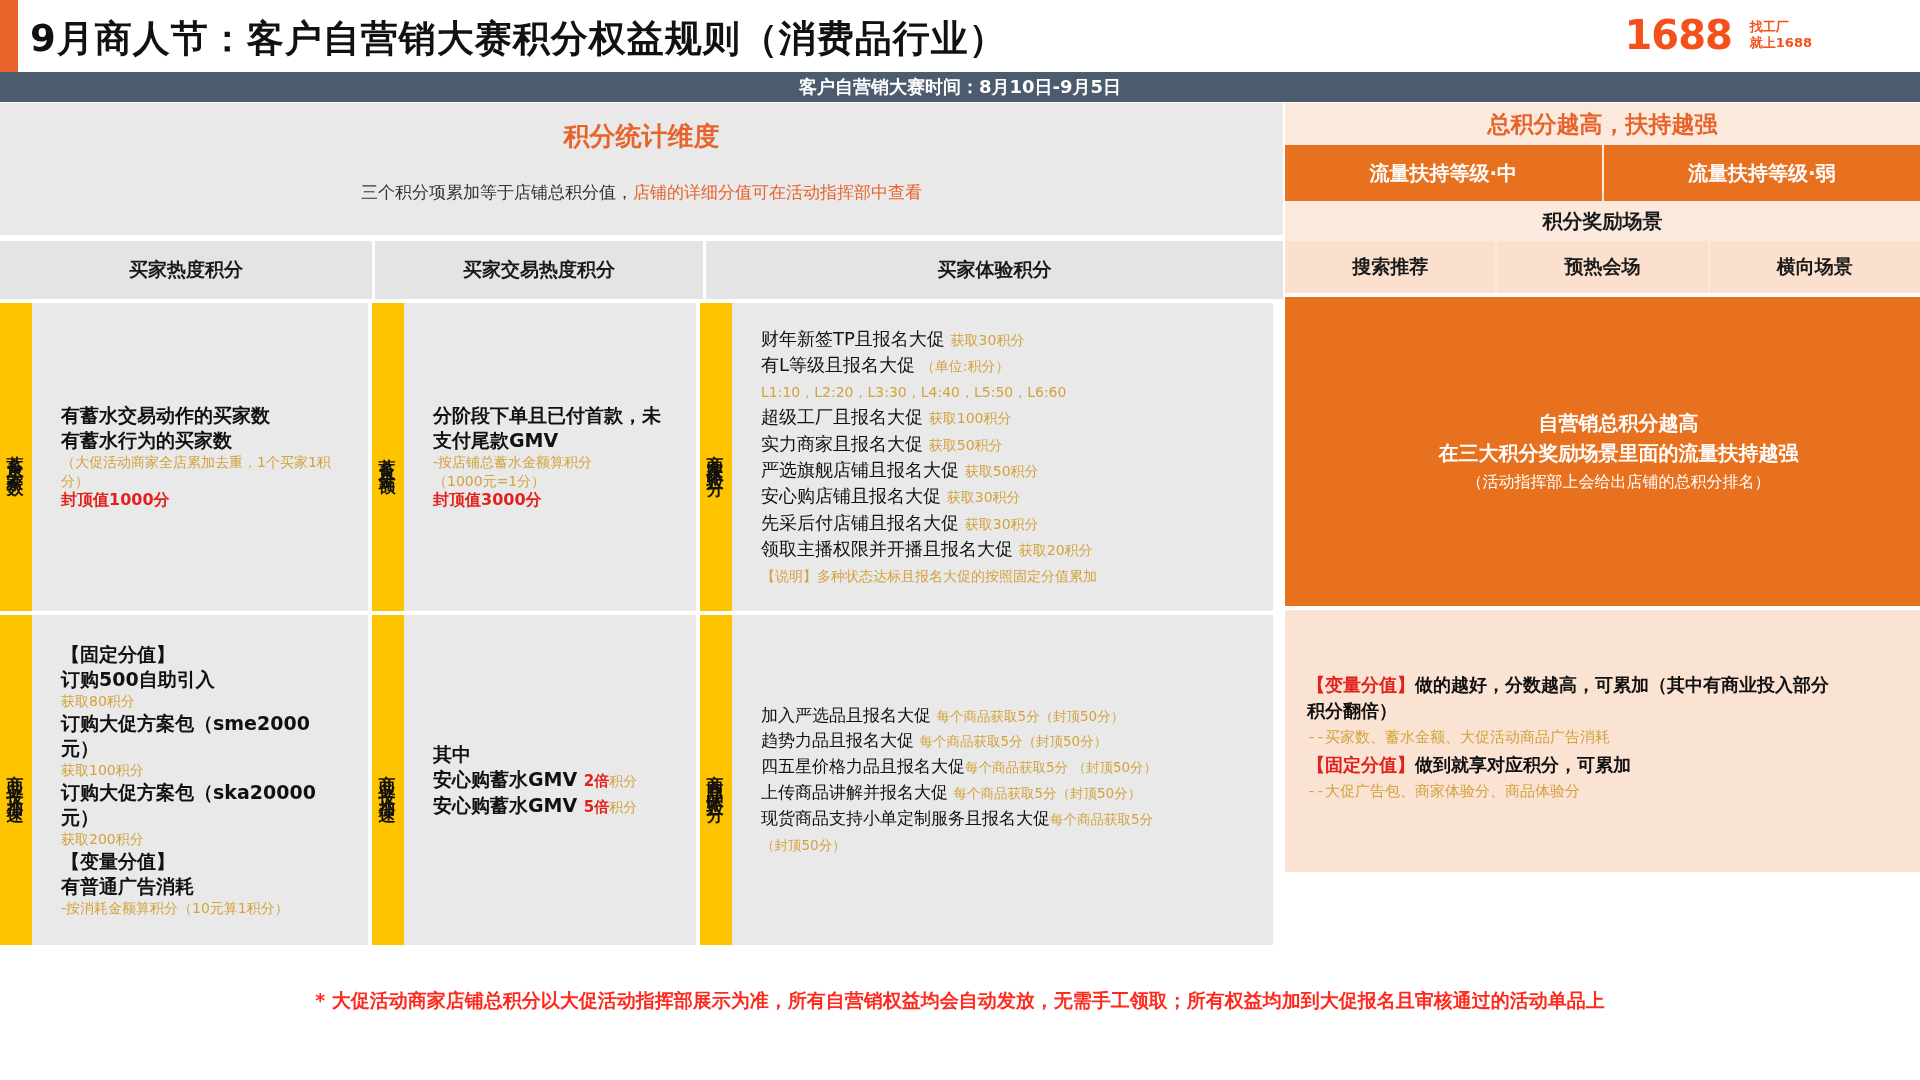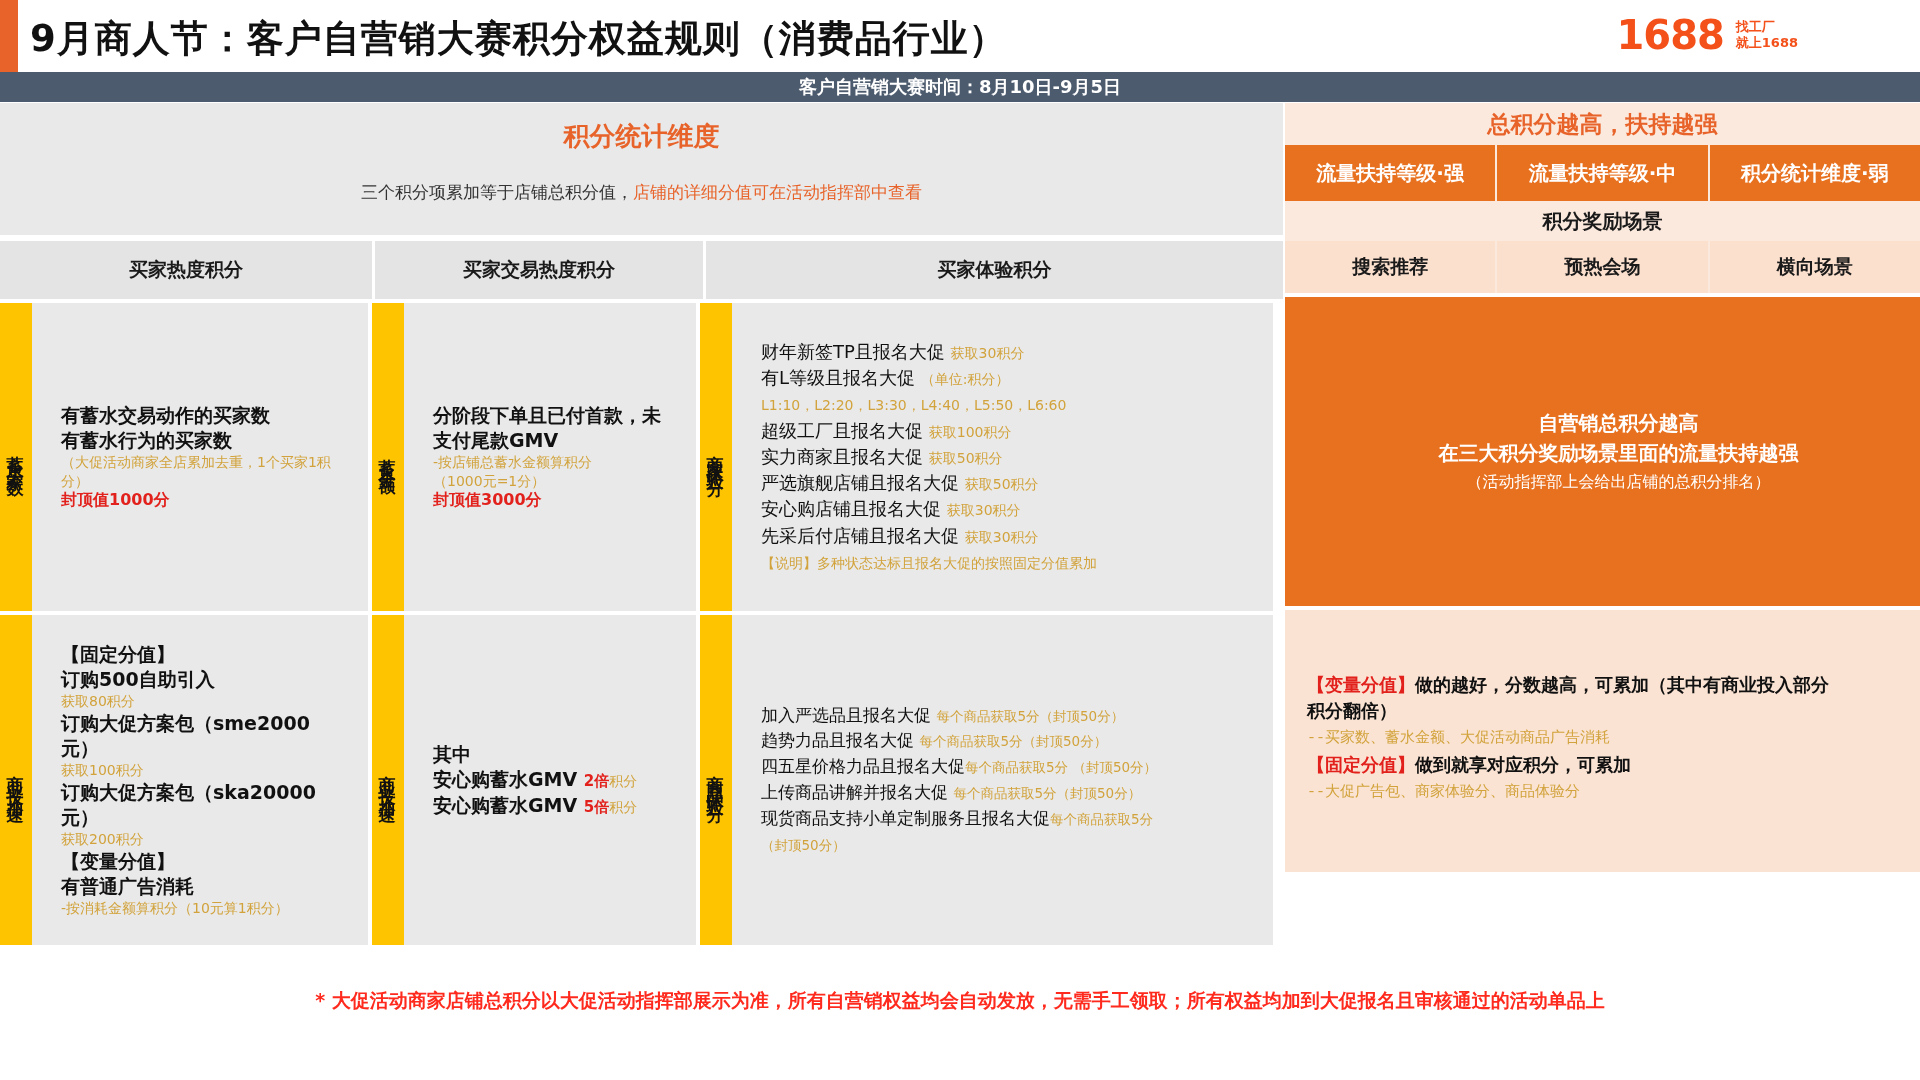--- a/index.html
+++ b/index.html
@@ -9,21 +9,21 @@
     overflow:hidden;position:relative;
   }
   
   .header{position:absolute;left:0;top:0;width:1820px;height:72px;background:#ffffff;}
   .header-accent{position:absolute;left:0;top:0;width:18px;height:72px;background:#E8632A;}
   .header-title{
     position:absolute;left:30px;top:14px;
     font-size:37px;font-weight:bold;color:#111111;letter-spacing:1px;
     white-space:nowrap;
   }
-  .logo-wrap{position:absolute;right:22px;top:16px;display:flex;align-items:flex-end;gap:12px;}
+  .logo-wrap{position:absolute;right:8px;top:16px;display:flex;align-items:flex-end;gap:18px;}
   .logo-main{
     font-size:40px;font-weight:bold;color:#F4501A;line-height:0.95;letter-spacing:-1px;
     font-family:"DejaVu Sans","Liberation Sans",sans-serif;
   }
   .logo-sub{display:flex;flex-direction:column;justify-content:flex-end;padding-bottom:3px;}
   .logo-sub span{font-size:13px;color:#F4501A;line-height:1.25;font-weight:bold;}
 
   
   .datebar{
     position:absolute;left:0;top:72px;width:1920px;height:30px;background:#4D5B6E;
@@ -186,20 +186,21 @@
         <div class="vlabel">商家体验分</div>
         <div class="cellbody">
           <div class="li"><span>财年新签TP且报名大促</span> <span class="gold">获取30积分</span></div>
           <div class="li"><span>有L等级且报名大促</span> <span class="gold">（单位:积分）</span></div>
           <div class="li"><span class="gold">L1:10，L2:20，L3:30，L4:40，L5:50，L6:60</span></div>
           <div class="li"><span>超级工厂且报名大促</span> <span class="gold">获取100积分</span></div>
           <div class="li"><span>实力商家且报名大促</span> <span class="gold">获取50积分</span></div>
           <div class="li"><span>严选旗舰店铺且报名大促</span> <span class="gold">获取50积分</span></div>
           <div class="li"><span>安心购店铺且报名大促</span> <span class="gold">获取30积分</span></div>
           <div class="li"><span>先采后付店铺且报名大促</span> <span class="gold">获取30积分</span></div>
+          <div class="li"><span>领取主播权限并开播且报名大促</span> <span class="gold">获取20积分</span></div>
           <div class="li"><span class="gold">【说明】多种状态达标且报名大促的按照固定分值累加</span></div>
         </div>
       </div>
     </div>
 
     <div class="lp-row" style="height:330px;">
       <div class="cellgroup g1">
         <div class="vlabel">商业投入加速</div>
         <div class="cellbody">
           <div class="line big">【固定分值】</div>
@@ -236,23 +237,22 @@
         </div>
       </div>
     </div>
 
   </div>
 </div>
 
 <div class="right-panel">
   <div class="rp-title">总积分越高，扶持越强</div>
   <div class="rp-levels">
-    <div class="rp-level">流量扶持等级·强</div>
     <div class="rp-level">流量扶持等级·中</div>
-    <div class="rp-level">积分统计维度·弱</div>
+    <div class="rp-level">流量扶持等级·弱</div>
   </div>
   <div class="rp-scenes-title">积分奖励场景</div>
   <div class="rp-scenes">
     <div class="rp-scene">搜索推荐</div>
     <div class="rp-scene">预热会场</div>
     <div class="rp-scene">横向场景</div>
   </div>
 
   <div class="rp-big">
     <div class="l1">自营销总积分越高</div>

